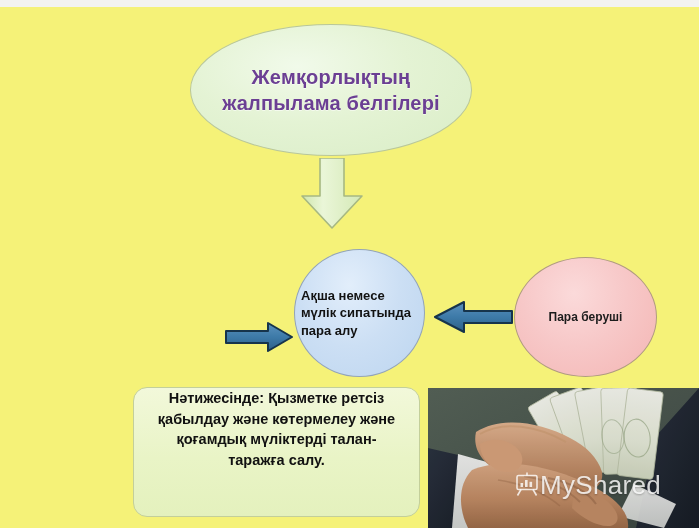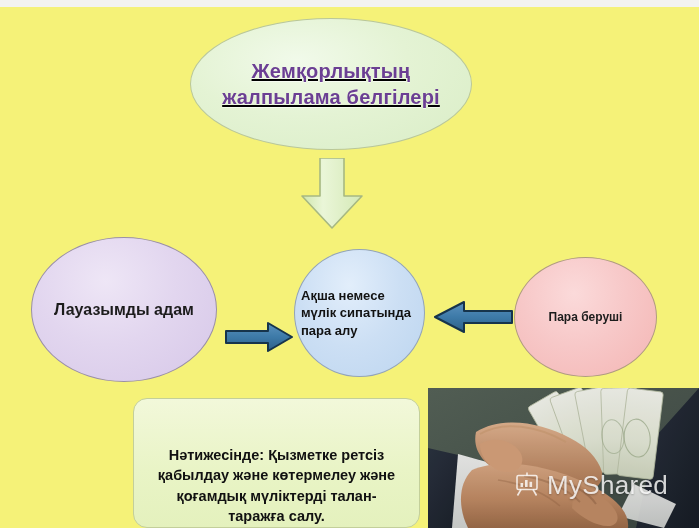--- a/index.html
+++ b/index.html
@@ -23,30 +23,29 @@
   #top-strip {
     position: absolute;
     left: 0; top: 0;
     width: 699px; height: 7px;
     background: #f3f3f0;
   }
 
   
   #top-ellipse {
     position: absolute;
-    left: 190px; top: 18px;
+    left: 190px; top: 24px;
     width: 282px; height: 132px;
     border-radius: 50%;
     background: radial-gradient(ellipse at 38% 32%, #f1faea 0%, #e4f3d4 45%, #d9edc6 100%);
     border: 1px solid #b9c79a;
     box-sizing: border-box;
     display: flex;
     align-items: center;
     justify-content: center;
-    text-decoration: underline;
   }
   #top-ellipse .txt {
     color: #6b3f93;
     font-weight: bold;
     font-size: 20px;
     line-height: 1.32;
     text-align: center;
     letter-spacing: .2px;
     text-shadow: 0 1px 0 rgba(255,255,255,.55);
     padding: 0 26px;
@@ -130,28 +129,28 @@
   }
   #arrow-right-to-center {
     position: absolute;
     left: 432px; top: 300px;
     width: 82px; height: 34px;
   }
 
   
   #result-box {
     position: absolute;
-    left: 133px; top: 398px;
+    left: 133px; top: 387px;
     width: 287px; height: 130px;
     border-radius: 14px;
     background: linear-gradient(180deg, #f2f8da 0%, #e9f4c6 55%, #e4f1bd 100%);
     border: 1px solid #c3cf9a;
     box-sizing: border-box;
     display: flex;
-    align-items: flex-end;
+    align-items: flex-start;
     justify-content: center;
   }
   #result-box .txt {
     color: #111;
     font-weight: bold;
     font-size: 14.5px;
     line-height: 1.42;
     text-align: center;
     padding: 0 14px;
   }
@@ -163,21 +162,20 @@
     width: 271px; height: 140px;
     overflow: hidden;
     background: #4a5650;
   }
   #photo-canvas { display: block; }
   #watermark {
     position: absolute;
     left: 514px; top: 470px;
     display: flex;
     align-items: center;
-    gap: 7px;
     pointer-events: none;
   }
   #watermark .wm-text {
     color: rgba(255,255,255,.82);
     font-size: 26px;
     letter-spacing: .3px;
     text-shadow: 0 1px 2px rgba(0,0,0,.25);
   }
 </style>
 </head>
@@ -197,23 +195,20 @@
         <linearGradient id="gA" x1="0" y1="0" x2="1" y2="0">
           <stop offset="0%" stop-color="#cfe6ad"></stop>
           <stop offset="35%" stop-color="#eaf6d8"></stop>
           <stop offset="100%" stop-color="#d4e9b6"></stop>
         </linearGradient>
       </defs>
       <path d="M22 0 L46 0 L46 38 L64 38 L34 70 L4 38 L22 38 Z" fill="url(#gA)" stroke="#a7b882" stroke-width="1.6" stroke-linejoin="round"></path>
     </svg>
   </div>
 
-  <div id="left-circle">
-    <div class="txt">Лауазымды адам</div>
-  </div>
 
   <div id="arrow-left-to-center">
     <svg width="70" height="32" viewBox="0 0 70 32" xmlns="http://www.w3.org/2000/svg">
       <defs>
         <linearGradient id="gB" x1="0" y1="0" x2="0" y2="1">
           <stop offset="0%" stop-color="#5b91bd"></stop>
           <stop offset="50%" stop-color="#3d7aa8"></stop>
           <stop offset="100%" stop-color="#2d5f87"></stop>
         </linearGradient>
       </defs>

